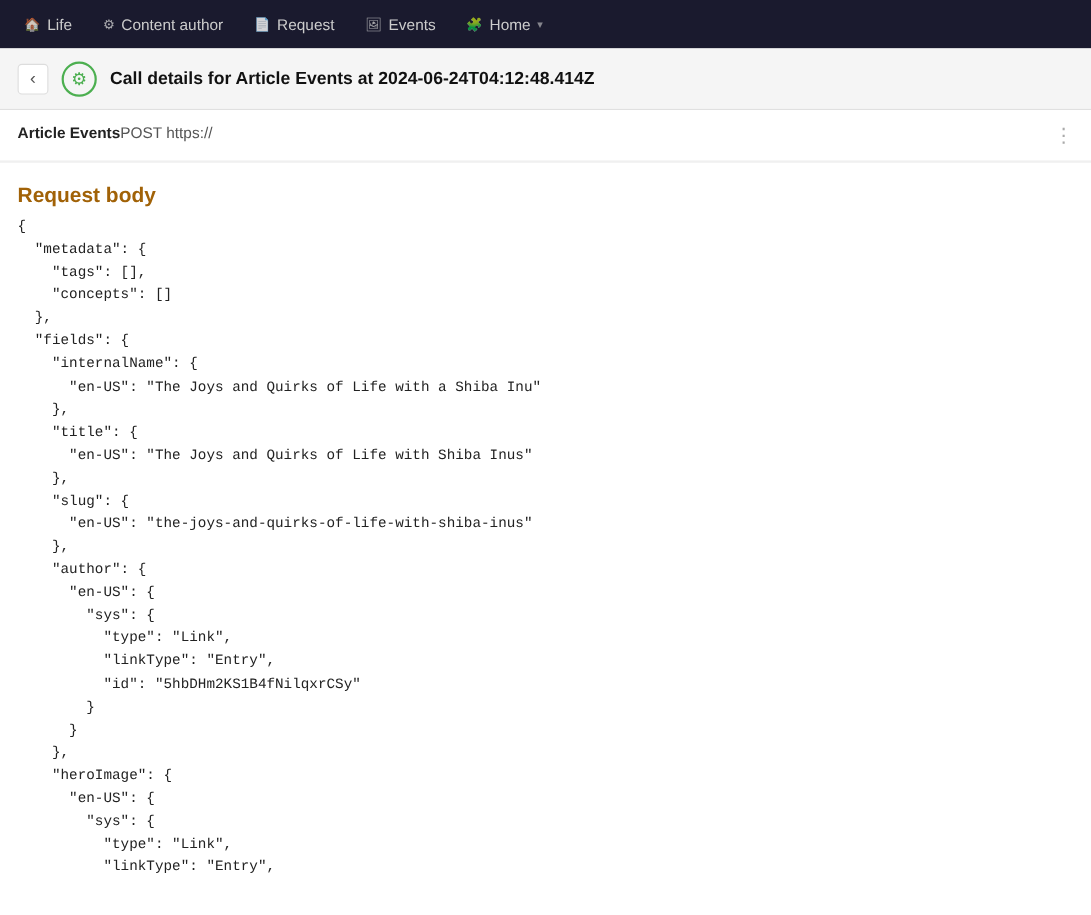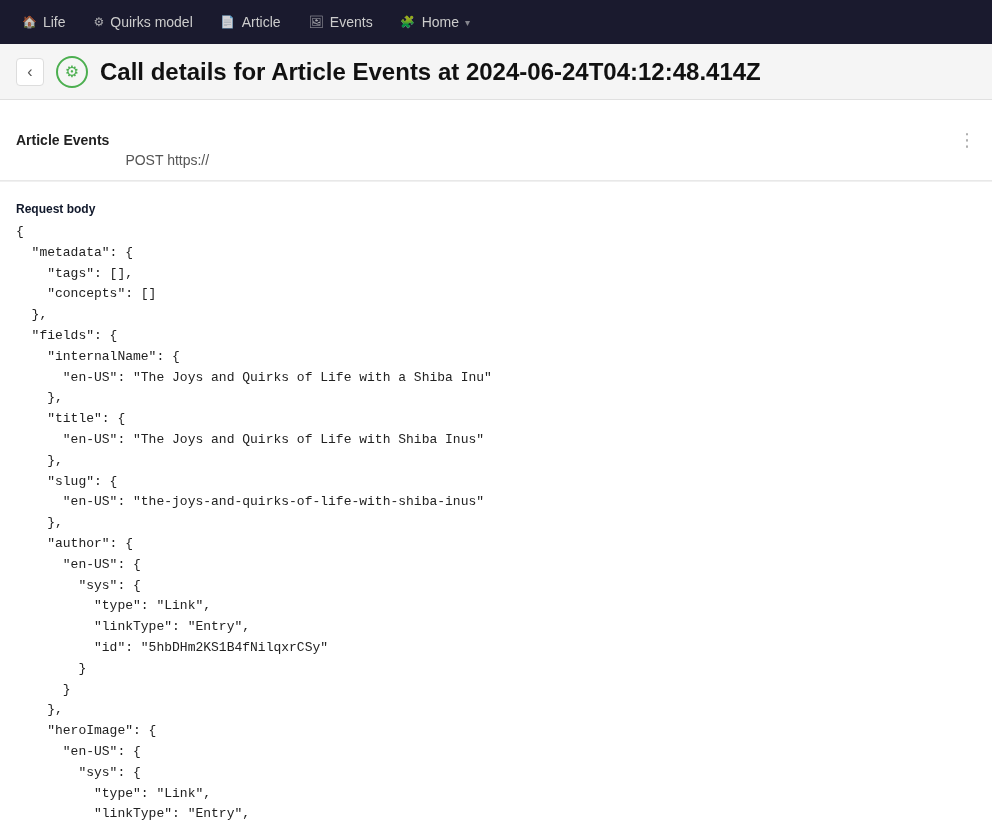--- a/index.html
+++ b/index.html
@@ -77,61 +77,59 @@
       border-radius: 50%;
       display: flex;
       align-items: center;
       justify-content: center;
       color: #4caf50;
       font-size: 16px;
       flex-shrink: 0;
     }
 
     .page-title {
-      font-size: 24px;
+      font-size: 16px;
       font-weight: 600;
       color: #111;
     }
 
     
     .info-bar {
       display: flex;
-      align-items: center;
       padding: 12px 16px;
       border-bottom: 1px solid #e8e8e8;
-      gap: 16px;
+      gap: 0;
       justify-content: flex-end;
       background: #fff;
     }
 
     .info-label {
       font-weight: 600;
       font-size: 14px;
       color: #222;
     }
 
     .info-url {
       font-size: 14px;
       color: #555;
-      margin-top: 40px;
     }
 
     .info-more {
       color: #aaa;
       font-size: 18px;
       cursor: pointer;
       margin-left: auto;
     }
 
     
     .section-label {
       padding: 12px 16px 6px;
-      font-size: 12px;
+      font-size: 19px;
       font-weight: 600;
-      color: #0f172a;
+      color: #a16207;
     }
 
     
     .code-block {
       font-family: 'Courier New', Courier, monospace;
       font-size: 13px;
       line-height: 1.6;
       padding: 0 16px 16px;
       color: #222;
       white-space: pre;
@@ -148,25 +146,25 @@
 </head>
 <body>
 
 <nav class="topnav">
   <div class="nav-item">
     <span class="nav-icon">🏠</span>
     <span>Life</span>
   </div>
   <div class="nav-item">
     <span class="nav-icon">⚙</span>
-    <span>Quirks model</span>
+    <span>Content author</span>
   </div>
   <div class="nav-item">
     <span class="nav-icon">📄</span>
-    <span>Article</span>
+    <span>Request</span>
   </div>
   <div class="nav-item">
     <span class="nav-icon">🖼</span>
     <span>Events</span>
   </div>
   <div class="nav-item">
     <span class="nav-icon">🧩</span>
     <span>Home</span>
     <span class="nav-chevron">▾</span>
   </div>

